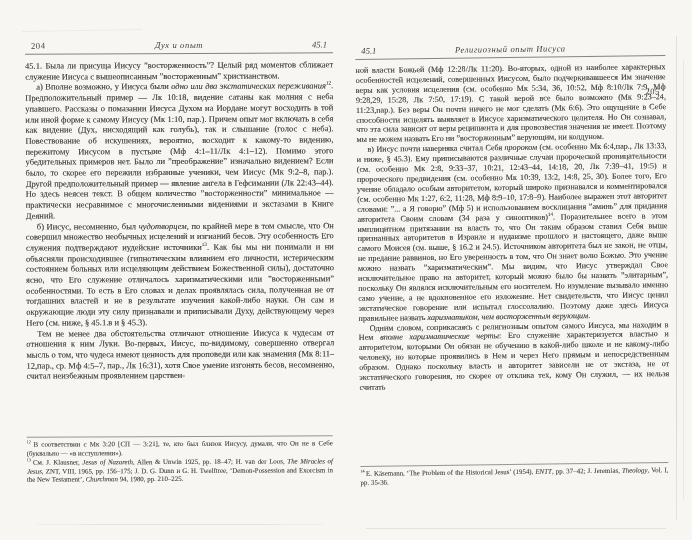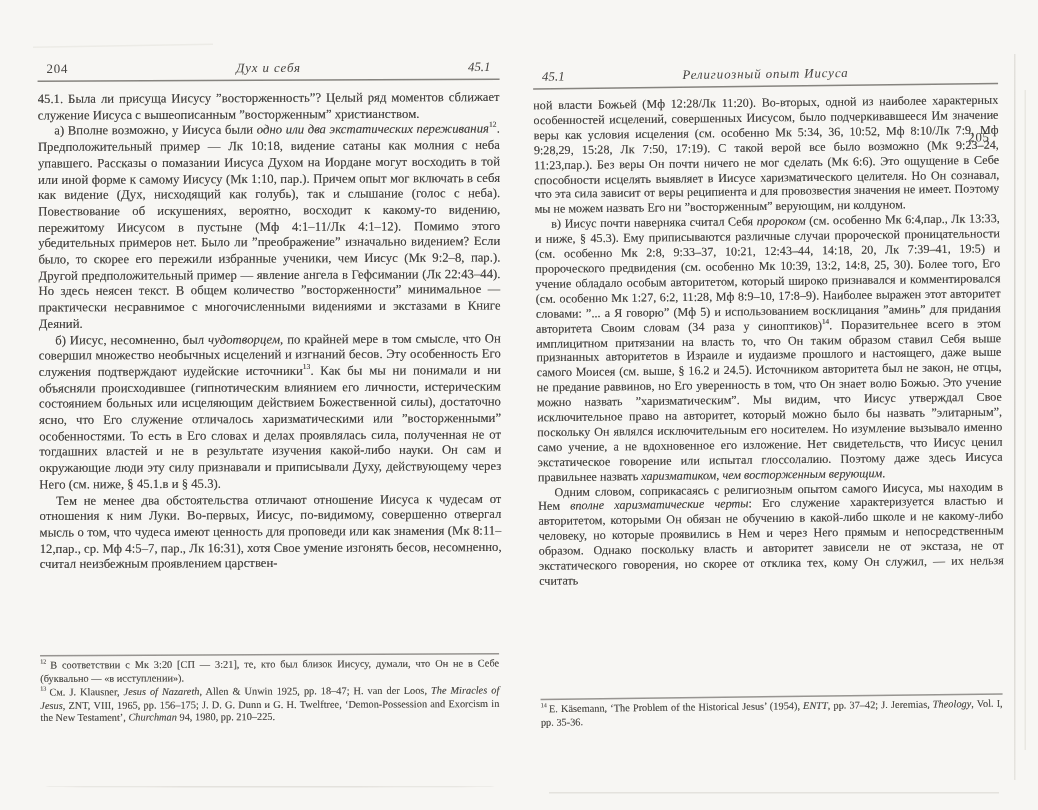--- a/index.html
+++ b/index.html
@@ -58,21 +58,21 @@
   .edge-top-left{left:22px;top:30px;width:120px;height:1px;background:#ecebe6;transform:rotate(-1deg);}
 </style>
 </head>
 <body>
 
 <div class="spread">
 
   <div class="page left">
     <div class="page-header">
       <span class="pagenum">204</span>
-      <span class="running">Дух и себя</span>
+      <span class="running">Дух и опыт</span>
       <span class="section">45.1</span>
     </div>
     <div class="body-text">
         <p class="para"><span>45.1. Была ли присуща Иисусу ”восторженность”? Целый ряд моментов сближает служение Иисуса с вышеописанным ”восторженным” христианством.</span></p>
         <p class="para indent"><span>а) Вполне возможно, у Иисуса были </span><em>одно или два экстатических переживания</em><sup class="fnref">12</sup><span>. Предположительный пример — Лк 10:18, видение сатаны как молния с неба упавшего. Рассказы о помазании Иисуса Духом на Иордане могут восходить в той или иной форме к самому Иисусу (Мк 1:10, пар.). Причем опыт мог включать в себя как видение (Дух, нисходящий как голубь), так и слышание (голос с неба). Повествование об искушениях, вероятно, восходит к какому-то видению, пережитому Иисусом в пустыне (Мф 4:1–11/Лк 4:1–12). Помимо этого убедительных примеров нет. Было ли ”преображение” изначально видением? Если было, то скорее его пережили избранные ученики, чем Иисус (Мк 9:2–8, пар.). Другой предположительный пример — явление ангела в Гефсимании (Лк 22:43–44). Но здесь неясен текст. В общем количество ”восторженности” минимальное — практически несравнимое с многочисленными видениями и экстазами в Книге Деяний.</span></p>
         <p class="para indent"><span>б) Иисус, несомненно, был </span><em>чудотворцем</em><span>, по крайней мере в том смысле, что Он совершил множество необычных исцелений и изгнаний бесов. Эту особенность Его служения подтверждают иудейские источники</span><sup class="fnref">13</sup><span>. Как бы мы ни понимали и ни объясняли происходившее (гипнотическим влиянием его личности, истерическим состоянием больных или исцеляющим действием Божественной силы), достаточно ясно, что Его служение отличалось харизматическими или ”восторженными” особенностями. То есть в Его словах и делах проявлялась сила, полученная не от тогдашних властей и не в результате изучения какой-либо науки. Он сам и окружающие люди эту силу признавали и приписывали Духу, действующему через Него (см. ниже, § 45.1.в и § 45.3).</span></p>
         <p class="para indent"><span>Тем не менее два обстоятельства отличают отношение Иисуса к чудесам от отношения к ним Луки. Во-первых, Иисус, по-видимому, совершенно отвергал мысль о том, что чудеса имеют ценность для проповеди или как знамения (Мк 8:11–12,пар., ср. Мф 4:5–7, пар., Лк 16:31), хотя Свое умение изгонять бесов, несомненно, считал неизбежным проявлением царствен-</span></p>
       </div>
     <div class="footnotes">
         <div class="footnote"><sup class="fnref">12 </sup><span>В соответствии с Мк 3:20 [СП — 3:21], те, кто был близок Иисусу, думали, что Он не в Себе (буквально — «в исступлении»).</span></div>

